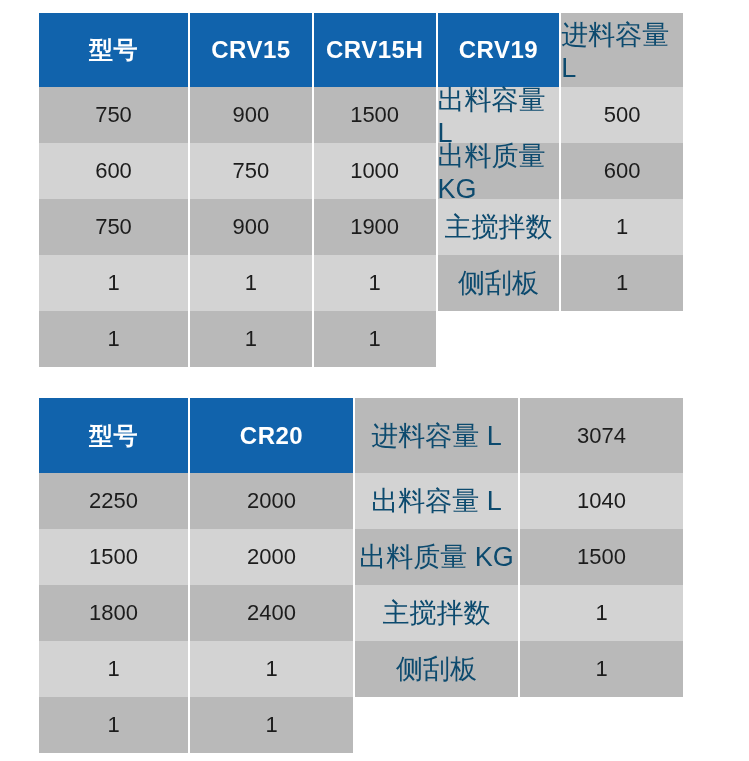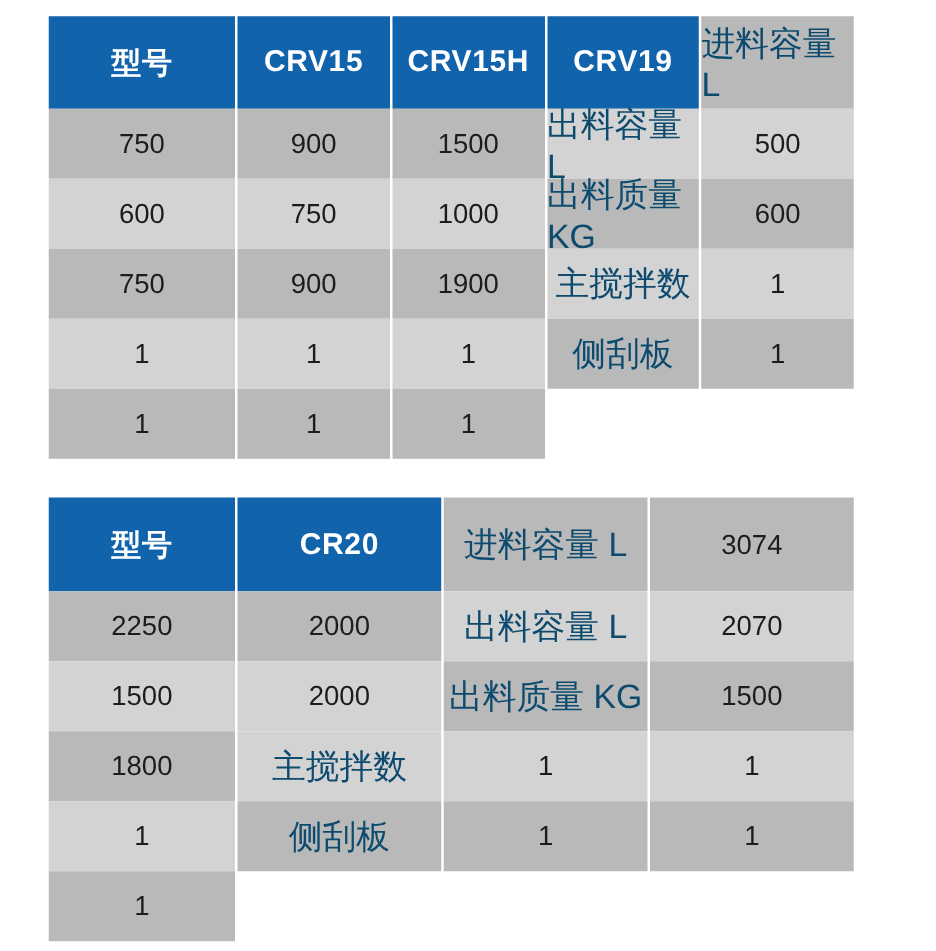--- a/index.html
+++ b/index.html
@@ -66,27 +66,28 @@
 
     <div class="cell head">型号</div>
     <div class="cell head">CR20</div>
 
     <div class="cell dark label">进料容量 L</div>
     <div class="cell dark val">3074</div>
     <div class="cell dark val">2250</div>
     <div class="cell dark val">2000</div>
 
     <div class="cell light label">出料容量 L</div>
-    <div class="cell light val">2070</div>
+    <div class="cell light val">1040</div>
     <div class="cell light val">1500</div>
     <div class="cell light val">2000</div>
 
     <div class="cell dark label">出料质量 KG</div>
     <div class="cell dark val">1500</div>
     <div class="cell dark val">1800</div>
+    <div class="cell dark val">2400</div>
 
     <div class="cell light label">主搅拌数</div>
     <div class="cell light val">1</div>
     <div class="cell light val">1</div>
     <div class="cell light val">1</div>
 
     <div class="cell dark label">侧刮板</div>
     <div class="cell dark val">1</div>
     <div class="cell dark val">1</div>
     <div class="cell dark val">1</div>

